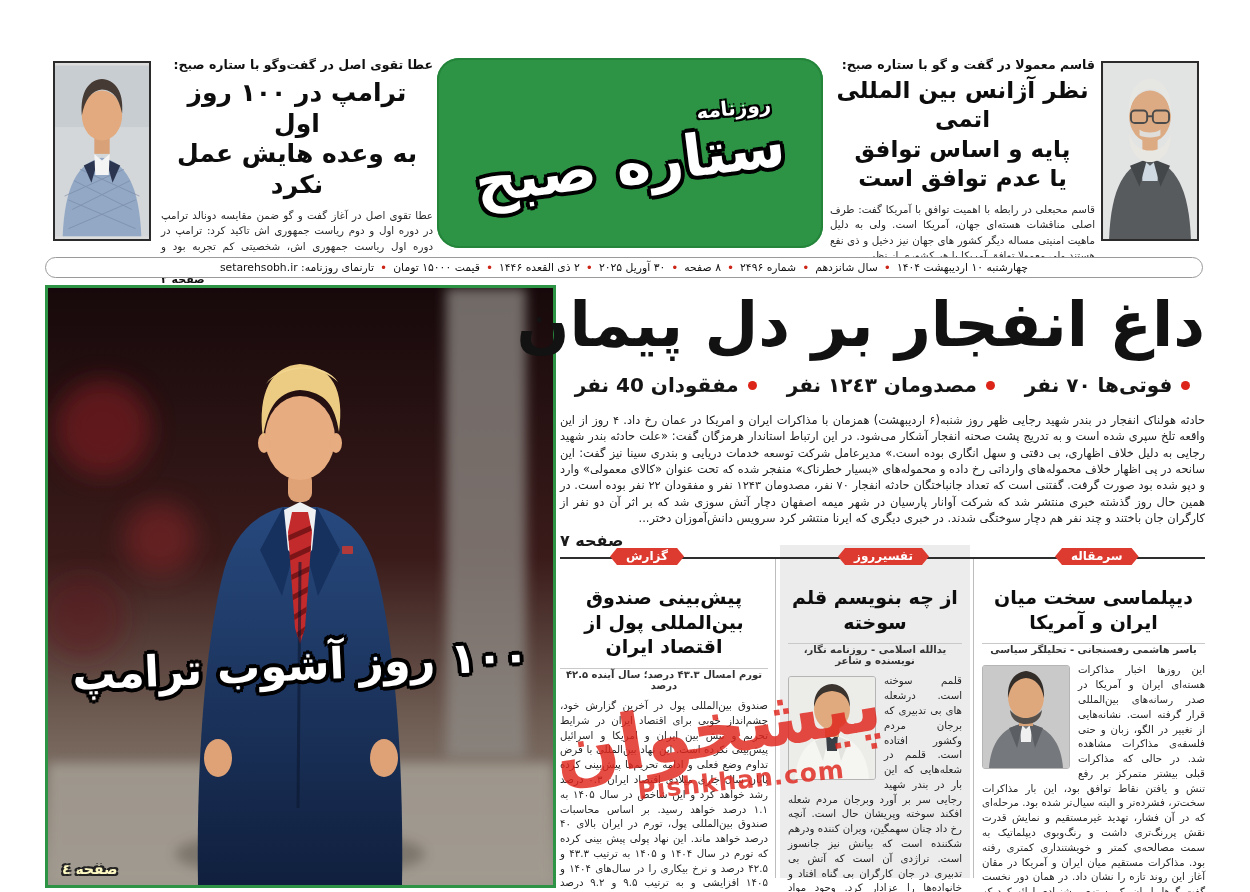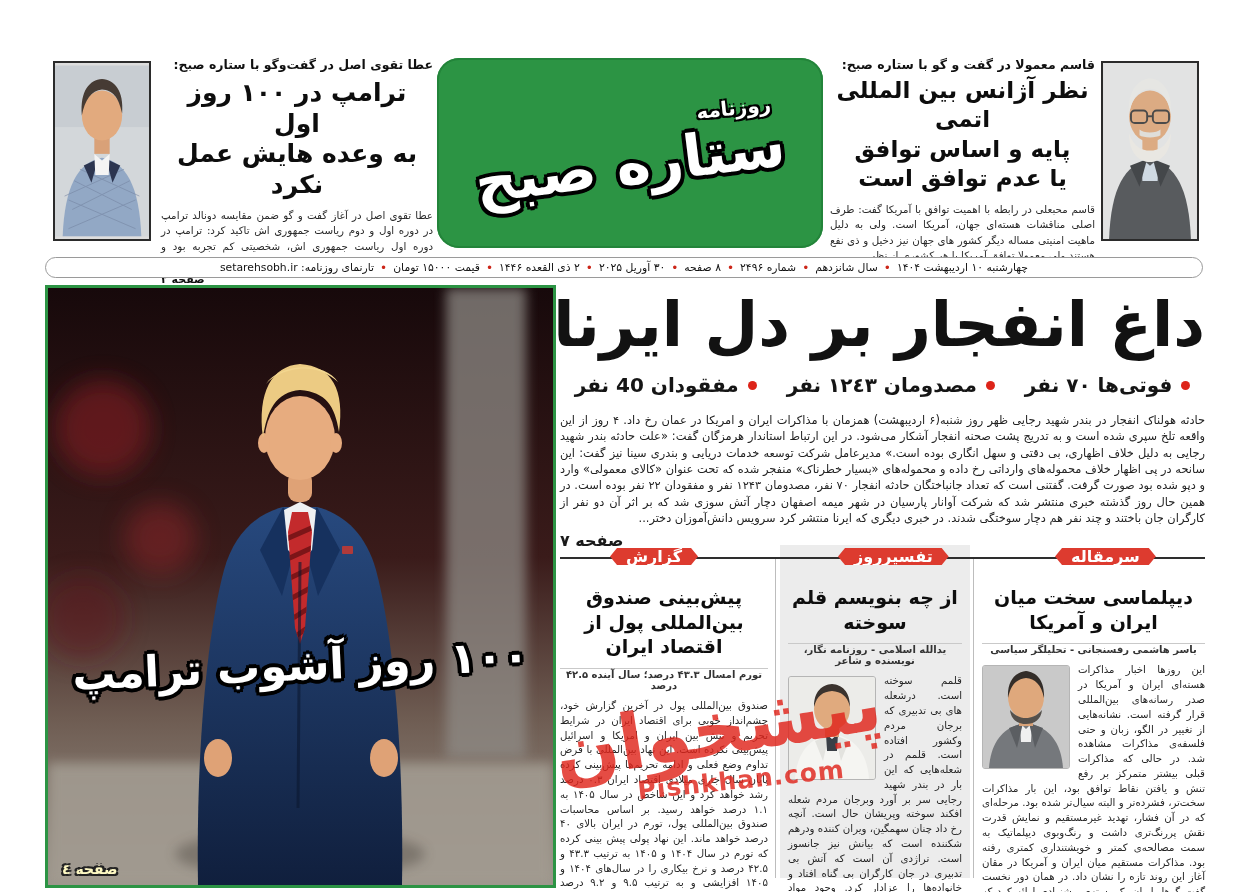--- a/index.html
+++ b/index.html
@@ -46,21 +46,21 @@
   .lead-headline{font-size:62px;font-weight:bold;text-align:center;color:#121212;line-height:1.05;white-space:nowrap;}
   .lead-stats{display:flex;justify-content:center;gap:30px;margin-top:16px;font-size:20px;font-weight:bold;color:#151515;align-items:center;}
   .stat{display:flex;align-items:center;}
   .stat-dot{width:9px;height:9px;border-radius:50%;background:#dd2419;display:inline-block;margin-left:9px;}
   .lead-body{margin-top:15px;font-size:11.4px;line-height:1.43;text-align:justify;color:#222;}
   .lead-pageref{font-size:16px;font-weight:bold;text-align:left;margin-top:5px;}
   
   .sections{position:absolute;left:560px;top:545px;width:645px;height:347px;}
   .mid-bg{position:absolute;left:220px;top:0;width:190px;height:333px;background:#ececec;}
   .rule{position:absolute;left:0;right:0;top:12px;border-top:2px solid #2e2e2e;}
-  .ribbon{position:absolute;top:3px;height:17px;line-height:17px;background:#dd3b2f;color:#fff;font-size:16px;font-weight:bold;
+  .ribbon{position:absolute;top:3px;height:17px;line-height:17px;background:#dd3b2f;color:#fff;font-size:12px;font-weight:bold;
         padding:0 16px;direction:rtl;clip-path:polygon(0 50%,7px 0,calc(100% - 7px) 0,100% 50%,calc(100% - 7px) 100%,7px 100%);}
   .ribbon.r-report{left:50px;}
   .ribbon.r-comment{left:278px;}
   .ribbon.r-editorial{left:495px;}
   .vdiv{position:absolute;top:14px;bottom:14px;width:1px;background:#bdbdbd;}
   .vdiv.v1{left:215px;}  .vdiv.v2{left:413px;}
   .col{position:absolute;top:40px;direction:rtl;}
   .col-report{left:0;width:208px;}
   .col-comment{left:228px;width:174px;}
   .col-editorial{left:422px;width:223px;}
@@ -211,21 +211,21 @@
       <ellipse cx="216" cy="155" rx="6" ry="10" fill="#e7ac7f"></ellipse>
       <ellipse cx="288" cy="155" rx="6" ry="10" fill="#e7ac7f"></ellipse>
       <path d="M215 150 C209 104 224 78 252 76 C284 78 297 102 291 144 C287 118 278 104 252 102 C228 104 219 122 215 150 Z" fill="#eccb83"></path>
       <path d="M218 96 C230 76 276 72 290 94 C278 83 262 79 250 81 C236 83 226 87 218 96 Z" fill="#f2d68f"></path>
     </svg>
     <div class="photo-caption">۱۰۰ روز آشوب ترامپ</div>
     <div class="photo-pageref">صفحه ٤</div>
   </div>
 
   <div class="lead">
-    <div class="lead-headline">داغ انفجار بر دل ایرنا</div>
+    <div class="lead-headline">داغ انفجار بر دل پیمان</div>
     <div class="lead-stats">
       <span class="stat">
           <span class="stat-dot"></span>
           <span>فوتی‌ها ۷۰ نفر</span>
         </span>
       <span class="stat">
           <span class="stat-dot"></span>
           <span>مصدومان ۱۲٤۳ نفر</span>
         </span>
       <span class="stat">

